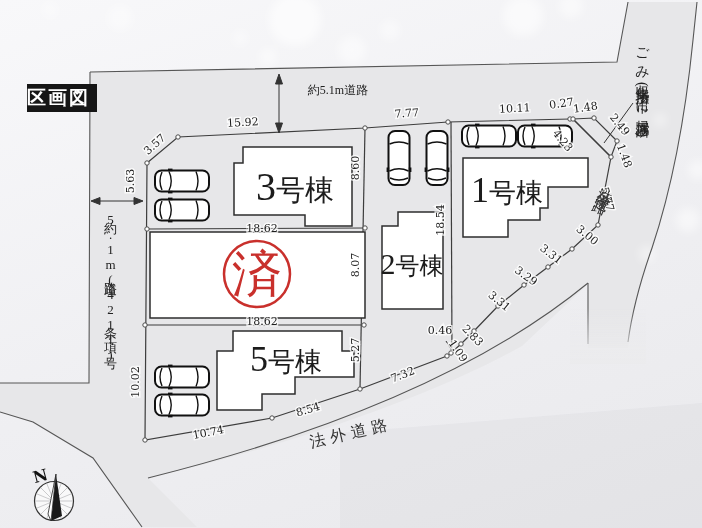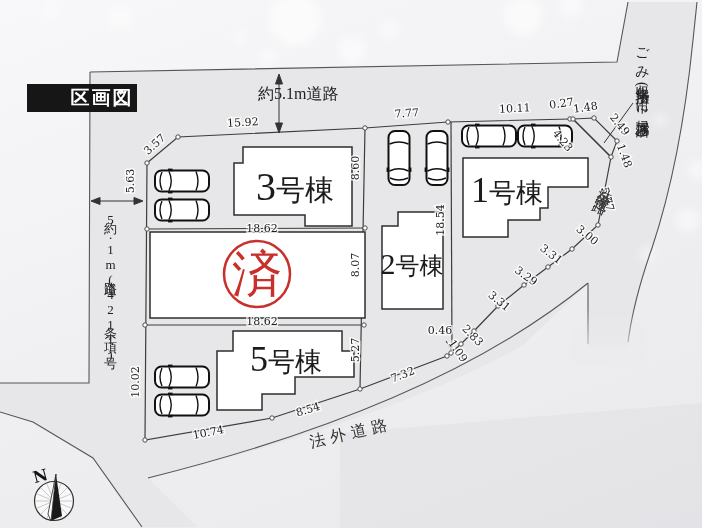--- a/index.html
+++ b/index.html
@@ -13,25 +13,25 @@
     font-family:"DejaVu Serif",serif;font-size:11px;fill:#1e1e1e;
     text-anchor:middle;paint-order:stroke;stroke:rgba(255,255,255,.78);stroke-width:3px;
   }
   .blabel{fill:#1c1c1c;text-anchor:middle;font-family:"Liberation Serif",serif;}
   .roadlabel{font-family:"Liberation Serif",serif;fill:#333;letter-spacing:5px;font-size:16px;}
   .thinline{stroke:#565656;stroke-width:1.1;fill:none;}
   .plotline{stroke:#3d3d3d;stroke-width:1.2;fill:none;}
   .dot{fill:#fff;stroke:#4a4a4a;stroke-width:1;}
   .title-box{
     position:absolute;left:27px;top:84px;width:70px;height:28px;background:#161616;
-    color:#fff;font-size:19px;font-weight:bold;text-align:center;line-height:28px;letter-spacing:2px;padding-left:40px;
+    color:#fff;font-size:19px;font-weight:bold;line-height:28px;letter-spacing:2px;
   }
   .road-top{
-    position:absolute;left:258px;top:83px;width:160px;
-    font-size:16px;line-height:1.32;color:#222;
+    position:absolute;left:258px;top:83px;width:160px;text-align:center;
+    font-size:12px;line-height:1.32;color:#222;
   }
   .vtext{position:absolute;color:#222;writing-mode:vertical-rl;}
   .road-left{left:101px;top:212px;font-size:13px;text-orientation:upright;letter-spacing:0;}
   .garbage{left:633px;top:38px;font-size:14px;letter-spacing:2px;}
   .road-right{left:603px;top:178px;font-size:15px;letter-spacing:4px;color:#333;
     transform:rotate(24deg);transform-origin:50% 0;}
 </style>
 </head>
 <body>
 

